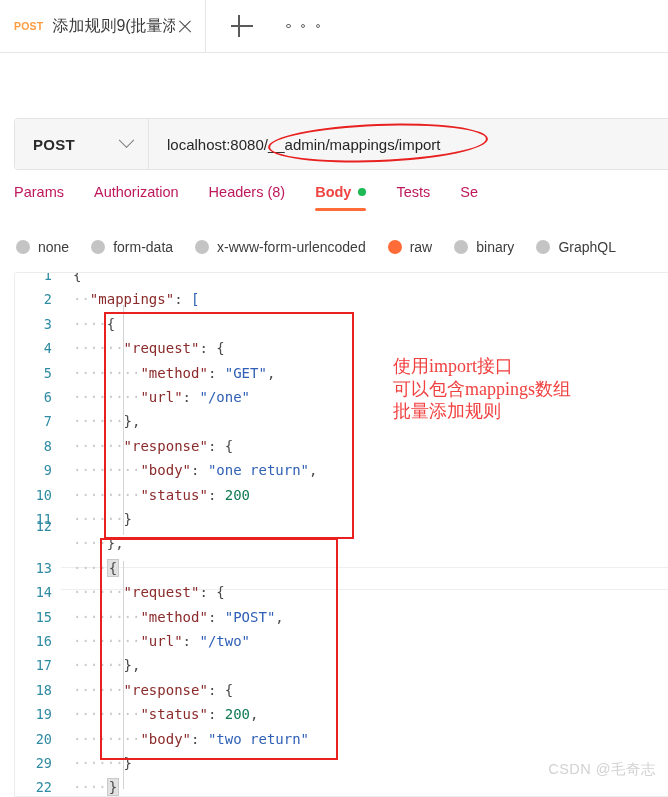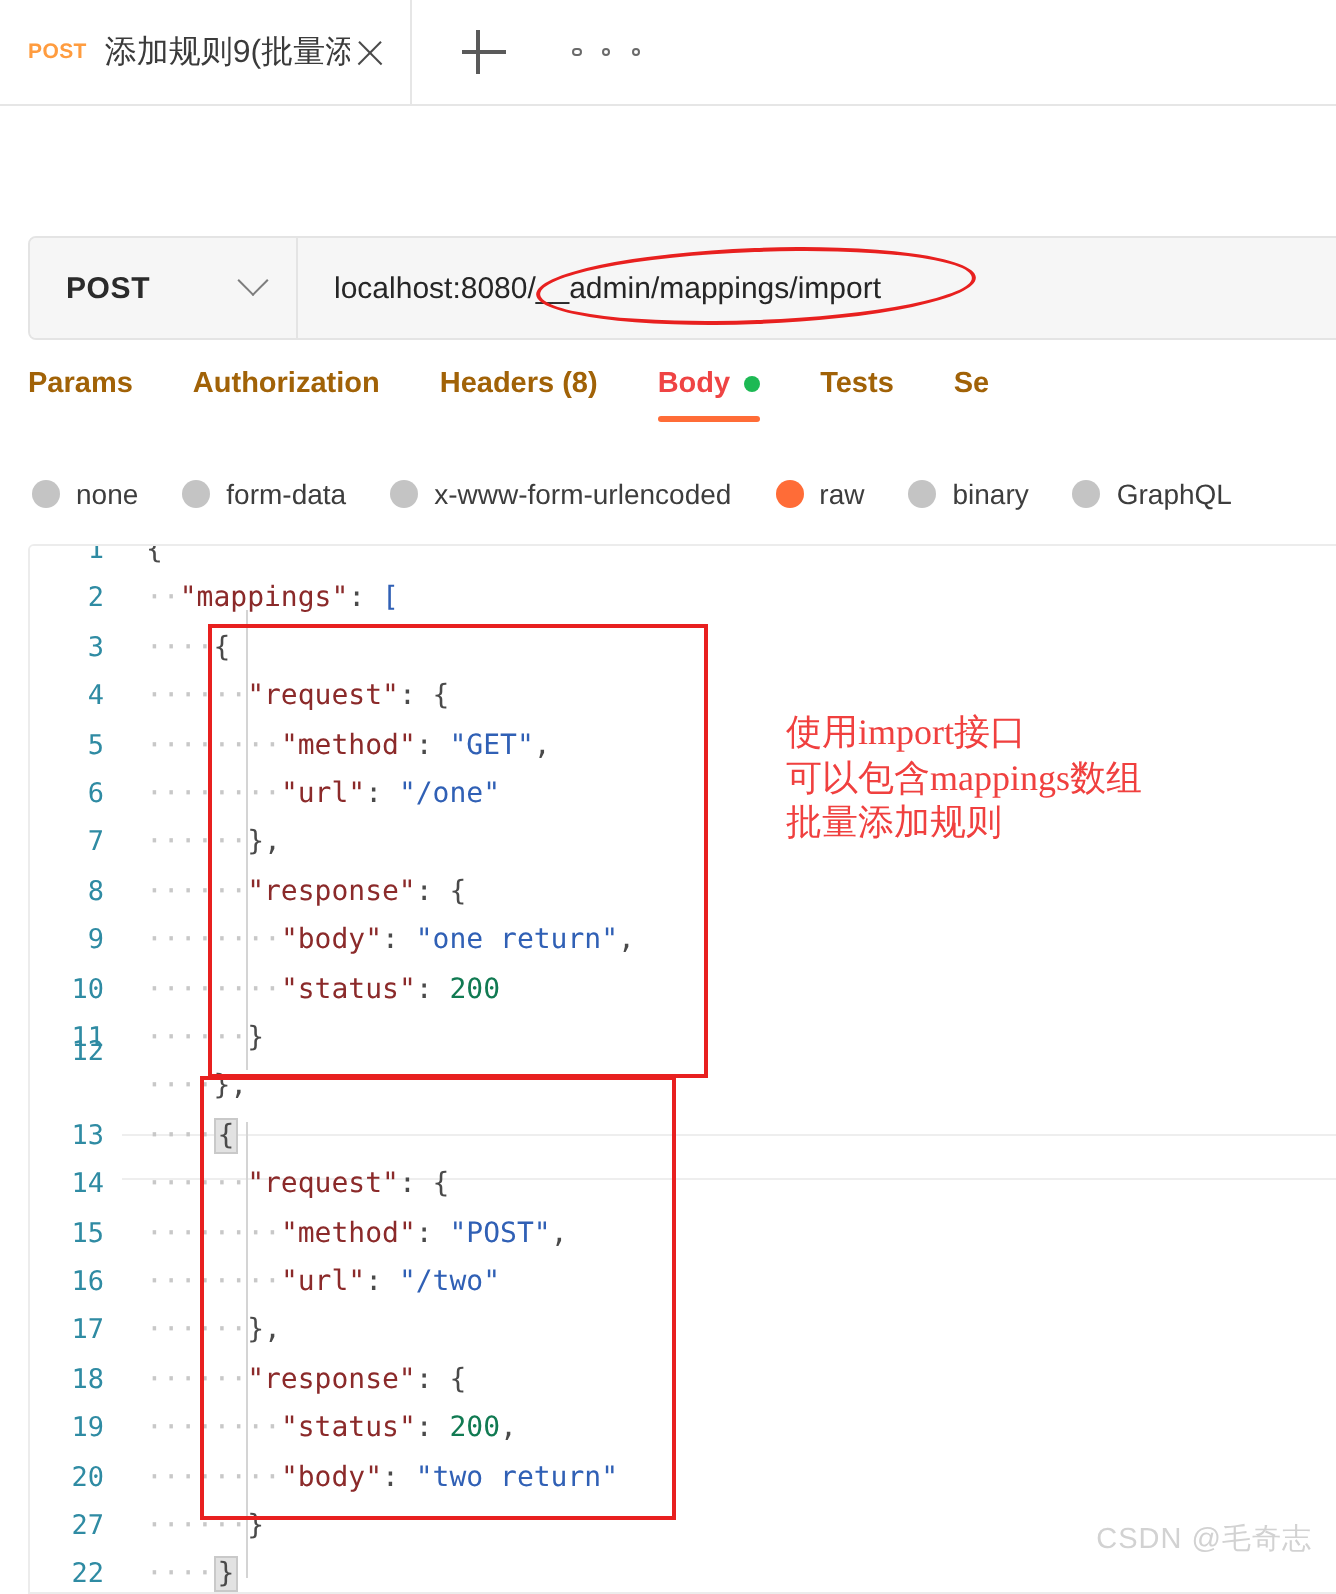--- a/index.html
+++ b/index.html
@@ -93,23 +93,23 @@
     border: 2.3px solid #e8201f; border-radius: 50%;
     transform: rotate(-2.2deg); pointer-events: none;
   }
 
   
   .maintabs {
     position: absolute; left: 0; top: 180px; width: 668px; height: 44px;
     display: flex; align-items: flex-start; padding-left: 14px;
   }
   .mtab {
-    position: relative; font-size: 14.5px; color: #a16207;
+    position: relative; font-size: 14.5px; color: #be185d;
     padding: 4px 0 11px 0; margin-right: 30px; white-space: nowrap; cursor: pointer;
-    display: flex; align-items: center; font-weight: bold;
+    display: flex; align-items: center;
   }
   .mtab.active { color: #ef4444; font-weight: 600; text-align: right; }
   .mtab.active::after {
     content: ""; position: absolute; left: 0; right: 0; bottom: 0; height: 2.6px;
     background: #ff6c37; border-radius: 2px;
   }
   .dot-green {
     width: 8px; height: 8px; border-radius: 50%; background: #1db954; margin-left: 7px;
   }
 
@@ -271,21 +271,21 @@
         <div class="gline" style="top: 234px;">11</div>
         <div class="gline" style="top: 241px;">12</div>
         <div class="gline" style="top: 282.8px;">13</div>
         <div class="gline" style="top: 307.2px;">14</div>
         <div class="gline" style="top: 331.6px;">15</div>
         <div class="gline" style="top: 356px;">16</div>
         <div class="gline" style="top: 380.4px;">17</div>
         <div class="gline" style="top: 404.8px;">18</div>
         <div class="gline" style="top: 429.2px;">19</div>
         <div class="gline" style="top: 453.6px;">20</div>
-        <div class="gline" style="top: 478px;">27</div>
+        <div class="gline" style="top: 478px;">29</div>
         <div class="gline" style="top: 502.4px;">22</div>
       </div>
     <div class="codearea" id="codearea">
       <div class="vguide" style="left:62px; top:32px; height:230px;"></div>
       <div class="vguide" style="left:62px; top:288px; height:228px;"></div>
     <div class="cline" style="top: -10px; left: 12px;"><span class="tk-pun">{</span></div>
         <div class="cline" style="top: 14.4px; left: 12px;"><span class="tk-ind">··</span><span class="tk-key">"mappings"</span><span class="tk-pun">: </span><span class="tk-brk">[</span></div>
         <div class="cline" style="top: 38.8px; left: 12px;"><span class="tk-ind">····</span><span class="tk-pun">{</span></div>
         <div class="cline" style="top: 63.2px; left: 12px;"><span class="tk-ind">······</span><span class="tk-key">"request"</span><span class="tk-pun">: </span><span class="tk-pun">{</span></div>
         <div class="cline" style="top: 87.6px; left: 12px;"><span class="tk-ind">········</span><span class="tk-key">"method"</span><span class="tk-pun">: </span><span class="tk-str">"GET"</span><span class="tk-pun">,</span></div>

